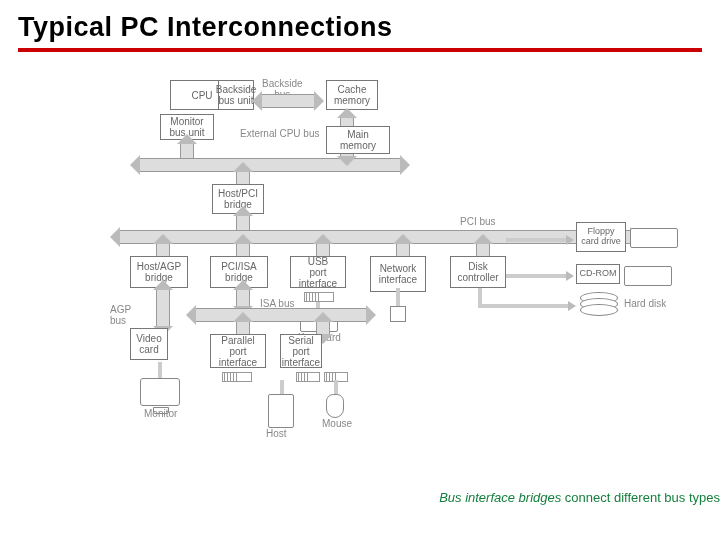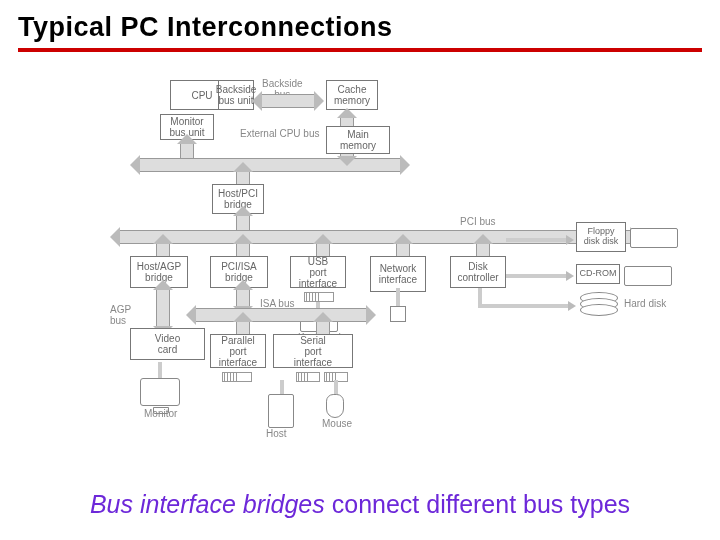--- a/index.html
+++ b/index.html
@@ -28,21 +28,21 @@
   .monitor{position:absolute;width:42px;height:34px}
   .monitor .screen{width:38px;height:26px;border:1px solid #888;border-radius:3px;background:#fff}
   .monitor .base{width:14px;height:5px;margin:1px auto 0;border:1px solid #888;border-radius:0 0 2px 2px}
   .kbd{position:absolute;width:36px;height:12px;border:1px solid #888;border-radius:2px;background:#fff}
   .tower{position:absolute;width:24px;height:32px;border:1px solid #888;border-radius:2px;background:#fff}
   .mouse{position:absolute;width:16px;height:22px;border:1px solid #888;border-radius:8px 8px 10px 10px;background:#fff}
   .drive{position:absolute;width:46px;height:18px;border:1px solid #888;border-radius:2px;background:#fff}
   .discs{position:absolute;width:40px;height:24px}
   .discs .d{position:absolute;width:36px;height:10px;border:1px solid #888;border-radius:50%;background:#fff}
   .nethub{position:absolute;width:14px;height:14px;border:1px solid #888;background:#fff}
-  .caption{position:absolute;left:0;width:720px;text-align:center;top:490px;font-size:25px;color:#6d28d9}
+  .caption{position:absolute;left:0;width:720px;text-align:right;top:490px;font-size:13px;color:#15803d}
   .caption .em{font-style:italic}
 </style>
 </head>
 <body>
 
 <div class="slide">
   <div class="title">Typical PC Interconnections</div>
   <div class="rule"></div>
 
   <div class="diagram">
@@ -93,21 +93,21 @@
     <div class="box" style="left:270px;top:176px;width:56px;height:36px;white-space:pre-line">Network
 interface</div>
 
     <div class="vbus" style="left:376px;top:164px;height:12px"></div>
     <div class="box" style="left:350px;top:176px;width:56px;height:32px;white-space:pre-line">Disk
 controller</div>
 
     <div class="arrow h" style="left:406px;top:158px;width:60px"></div>
       <div class="tri-r" style="left:466px;top:155px"></div>
     <div class="box" style="left:476px;top:142px;width:50px;height:30px;white-space:pre-line;font-size:9px">Floppy
-disk disk</div>
+card drive</div>
     <div class="drive" style="left:530px;top:148px"></div>
 
     <div class="arrow h" style="left:406px;top:194px;width:60px"></div>
       <div class="tri-r" style="left:466px;top:191px"></div>
     <div class="box" style="left:476px;top:184px;width:44px;height:20px;font-size:9px">CD-ROM</div>
     <div class="drive" style="left:524px;top:186px"></div>
 
     <div class="arrow v" style="left:378px;top:208px;height:18px"></div>
     <div class="arrow h" style="left:378px;top:224px;width:90px"></div>
       <div class="tri-r" style="left:468px;top:221px"></div>
@@ -122,41 +122,41 @@
     <div class="arrow v" style="left:216px;top:222px;height:16px"></div>
     <div class="kbd" style="left:200px;top:238px"></div>
     <div class="label" style="left:198px;top:252px">Keyboard</div>
 
     <div class="arrow v" style="left:296px;top:208px;height:18px"></div>
     <div class="nethub" style="left:290px;top:226px"></div>
 
     <div class="label" style="left:10px;top:224px;white-space:pre-line">AGP
 bus</div>
     <div class="vbus" style="left:56px;top:210px;height:36px"></div>
-    <div class="box" style="left:30px;top:248px;width:75px;height:32px;white-space:pre-line">Video
+    <div class="box" style="left:30px;top:248px;width:38px;height:32px;white-space:pre-line">Video
 card</div>
     <div class="arrow v" style="left:58px;top:282px;height:16px"></div>
     <div class="monitor" style="left:40px;top:298px">
         <div class="screen"></div>
         <div class="base"></div>
       </div>
     <div class="label" style="left:44px;top:328px">Monitor</div>
 
     <div class="vbus" style="left:136px;top:210px;height:16px"></div>
     <div class="label" style="left:160px;top:218px">ISA bus</div>
     <div class="hbus" style="left:96px;top:228px;width:170px"></div>
 
     <div class="vbus" style="left:136px;top:242px;height:12px"></div>
     <div class="box" style="left:110px;top:254px;width:56px;height:34px;white-space:pre-line">Parallel
 port
 interface</div>
     <div class="conn" style="left:122px;top:292px;width:28px"><span></span><span></span><span></span><span></span><span></span></div>
 
     <div class="vbus" style="left:216px;top:242px;height:12px"></div>
-    <div class="box" style="left:173px;top:254px;width:80px;height:34px;white-space:pre-line">Serial
+    <div class="box" style="left:180px;top:254px;width:42px;height:34px;white-space:pre-line">Serial
 port
 interface</div>
     <div class="conn" style="left:196px;top:292px;width:22px"><span></span><span></span><span></span><span></span></div>
     <div class="conn" style="left:224px;top:292px;width:22px"><span></span><span></span><span></span><span></span></div>
 
     <div class="arrow v" style="left:180px;top:300px;height:14px"></div>
     <div class="tower" style="left:168px;top:314px"></div>
     <div class="label" style="left:166px;top:348px">Host</div>
 
     <div class="arrow v" style="left:234px;top:300px;height:14px"></div>

